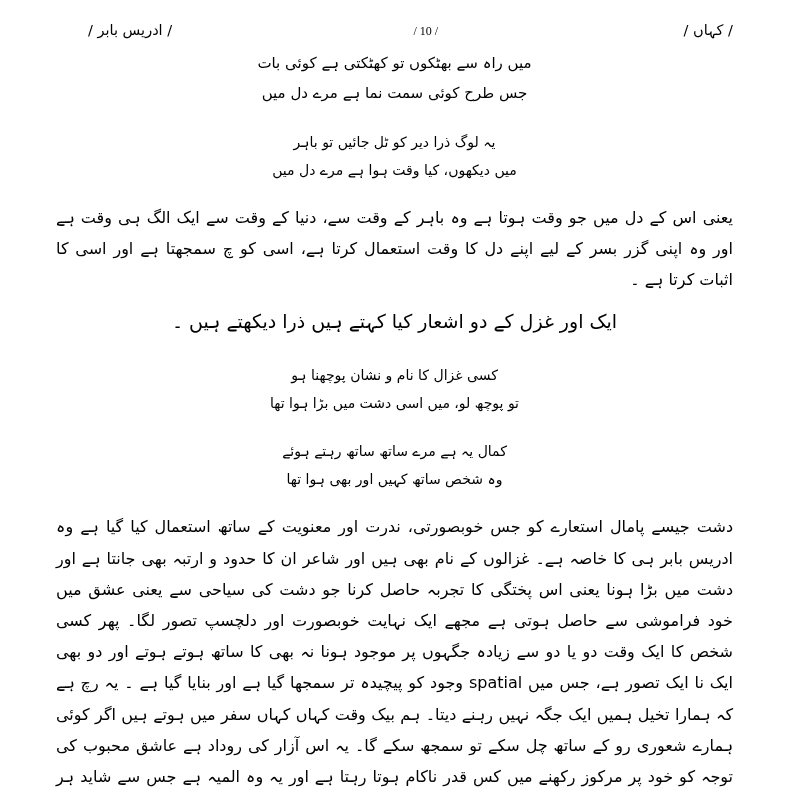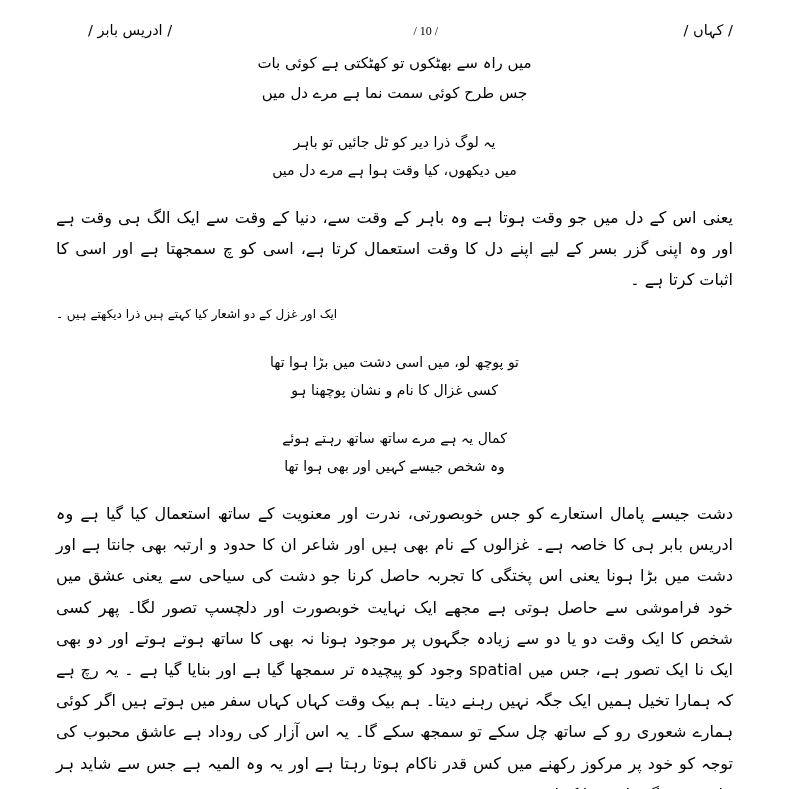--- a/index.html
+++ b/index.html
@@ -76,22 +76,22 @@
   }
   .verse-block.wide .verse-line {
     letter-spacing: 2.2px;
     font-size: 14px;
   }
   .verse-gap {
     height: 12px;
   }
   .lead-line {
     direction: rtl;
-    text-align: left;
-    font-size: 12px;
+    text-align: center;
+    font-size: 19px;
     line-height: 1.9;
     margin: 8px 0 2px 0;
   }
   .spacer-sm { height: 8px; }
   .spacer-md { height: 16px; }
   .pagenum {
     font-family: "Liberation Serif", serif;
     font-size: 12px;
   }
 </style>
@@ -122,29 +122,29 @@
 
     <div class="spacer-sm"></div>
 
     <div class="prose">یعنی اس کے دل میں جو وقت ہوتا ہے وہ باہر کے وقت سے، دنیا کے وقت سے ایک الگ ہی وقت ہے اور وہ اپنی گزر بسر کے لیے اپنے دل کا وقت استعمال کرتا ہے، اسی کو چ سمجھتا ہے اور اسی کا اثبات کرتا ہے ۔</div>
 
     <div class="lead-line">ایک اور غزل کے دو اشعار کیا کہتے ہیں ذرا دیکھتے ہیں ۔</div>
 
     <div class="spacer-md"></div>
 
     <div class="verse-block wide">
+      <div class="verse-line">کسی  غزال  کا  نام  و  نشان  پوچھنا  ہو</div>
       <div class="verse-line">تو  پوچھ  لو،  میں  اسی  دشت  میں  بڑا  ہوا  تھا</div>
-      <div class="verse-line">کسی  غزال  کا  نام  و  نشان  پوچھنا  ہو</div>
     </div>
 
     <div class="verse-gap"></div>
 
     <div class="verse-block wide">
       <div class="verse-line">کمال یہ ہے مرے ساتھ ساتھ رہتے ہوئے</div>
-      <div class="verse-line">وہ شخص  جیسے  کہیں  اور  بھی  ہوا  تھا</div>
+      <div class="verse-line">وہ شخص  ساتھ  کہیں  اور  بھی  ہوا  تھا</div>
     </div>
 
     <div class="spacer-sm"></div>
 
     <div class="prose">دشت جیسے پامال استعارے کو جس خوبصورتی، ندرت اور معنویت کے ساتھ استعمال کیا گیا ہے وہ ادریس بابر ہی کا خاصہ ہے۔ غزالوں کے نام بھی ہیں اور شاعر ان کا حدود و ارتبہ بھی جانتا ہے اور دشت میں بڑا ہونا یعنی اس پختگی کا تجربہ حاصل کرنا جو دشت کی سیاحی سے یعنی عشق میں خود فراموشی سے حاصل ہوتی ہے مجھے ایک نہایت خوبصورت اور دلچسپ تصور لگا۔ پھر کسی شخص کا ایک وقت دو یا دو سے زیادہ جگہوں پر موجود ہونا نہ بھی کا ساتھ ہوتے ہوتے اور دو بھی ایک نا ایک تصور ہے، جس میں spatial وجود کو پیچیدہ تر سمجھا گیا ہے اور بنایا گیا ہے ۔ یہ رچ ہے کہ ہمارا تخیل ہمیں ایک جگہ نہیں رہنے دیتا۔ ہم بیک وقت کہاں کہاں سفر میں ہوتے ہیں اگر کوئی ہمارے شعوری رو کے ساتھ چل سکے تو سمجھ سکے گا۔ یہ اس آزار کی روداد ہے عاشق محبوب کی توجہ کو خود پر مرکوز رکھنے میں کس قدر ناکام ہوتا رہتا ہے اور یہ وہ المیہ ہے جس سے شاید ہر عاشق ہی گزرتا ہے۔ ایک اور شعر پیش ہے ۔</div>
 
   </div>
 </div>
 
 </body></html>

